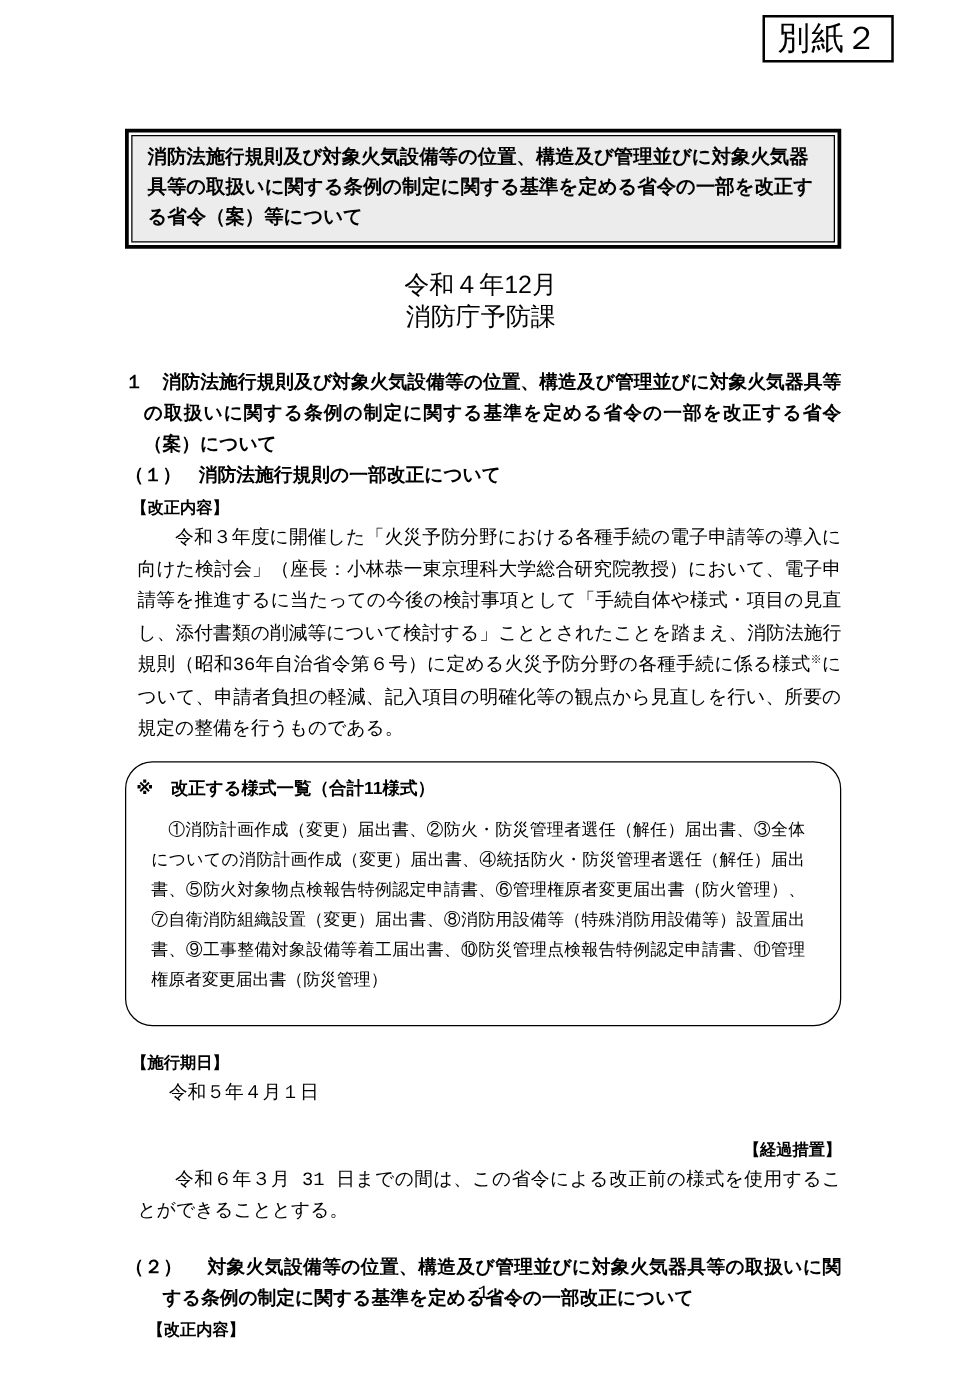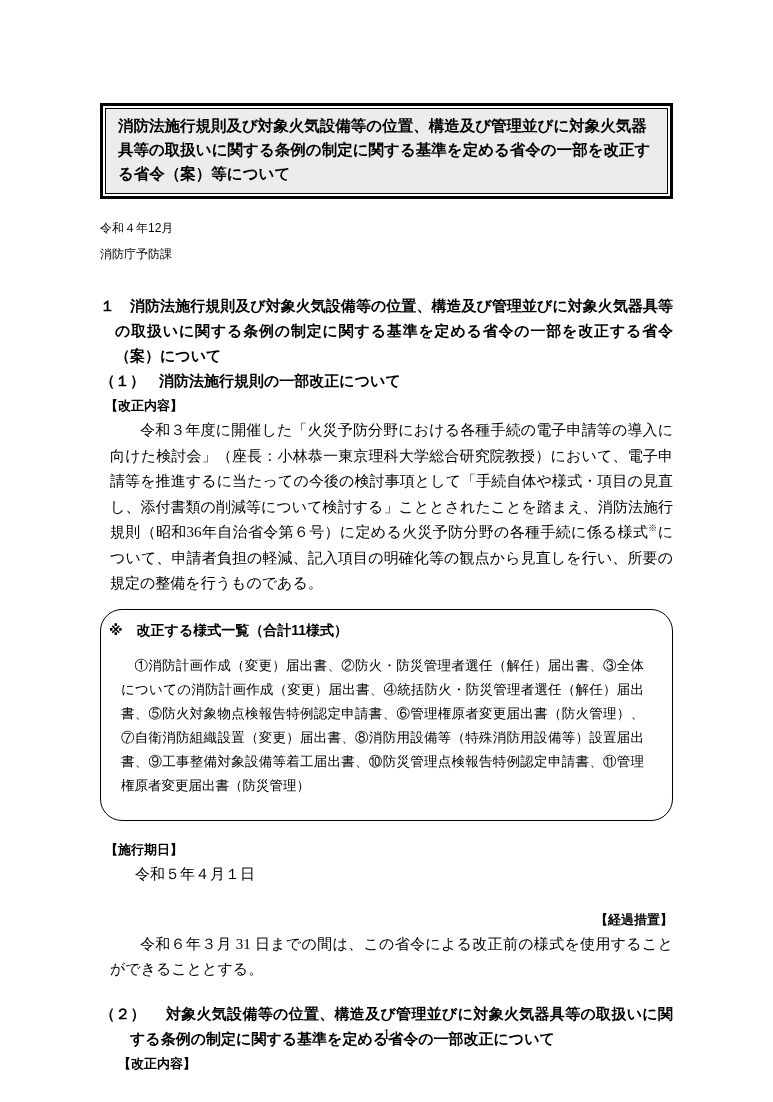--- a/index.html
+++ b/index.html
@@ -7,21 +7,21 @@
     position: relative;
     width: 773px;
     height: 1102px;
     background: #ffffff;
     color: #000000;
     overflow: hidden;
     font-family: "Liberation Serif", "DejaVu Serif", serif;
     font-size: 15px;
   }
   .gothic { font-family: "Liberation Sans", "DejaVu Sans", sans-serif; }
-  .serif  { font-family: Liberation Serif, serif; }
+  .serif  { font-family: Liberation Mono, monospace; }
 
   
   .attachment-box {
     position: absolute;
     top: 12px;
     right: 58px;
     border: 2.5px solid #000;
     padding: 1px 10px 3px 10px;
     font-size: 26px;
     line-height: 30px;
@@ -40,23 +40,23 @@
   .title-box-inner {
     border: 1px solid #000;
     background: #ececec;
     padding: 5px 12px 7px 12px;
     font-weight: bold;
     font-size: 15.5px;
     line-height: 24px;
   }
 
   .byline {
-    text-align: left;
+    text-align: center;
     margin: 16px 4px 0 0;
-    font-size: 12px;
+    font-size: 20px;
     line-height: 26px;
   }
 
   
   .sec1-heading {
     margin: 26px 0 0 15px;
     text-indent: -15px;
     font-weight: 600;
     font-size: 15px;
     line-height: 25px;
@@ -136,20 +136,23 @@
     width: 100%;
     text-align: center;
     font-size: 15px;
   }
 </style>
 </head>
 <body>
 
 <div class="page">
 
+  <div class="attachment-box gothic">
+    <span>別紙２</span>
+  </div>
 
   <div class="content">
 
     <div class="title-box-outer gothic">
       <div class="title-box-inner" style="background: rgb(236, 236, 236);">
         <span>消防法施行規則及び対象火気設備等の位置、構造及び管理並びに対象火気器具等の取扱いに関する条例の制定に関する基準を定める省令の一部を改正する省令（案）等について</span>
       </div>
     </div>
 
     <div class="byline gothic">

